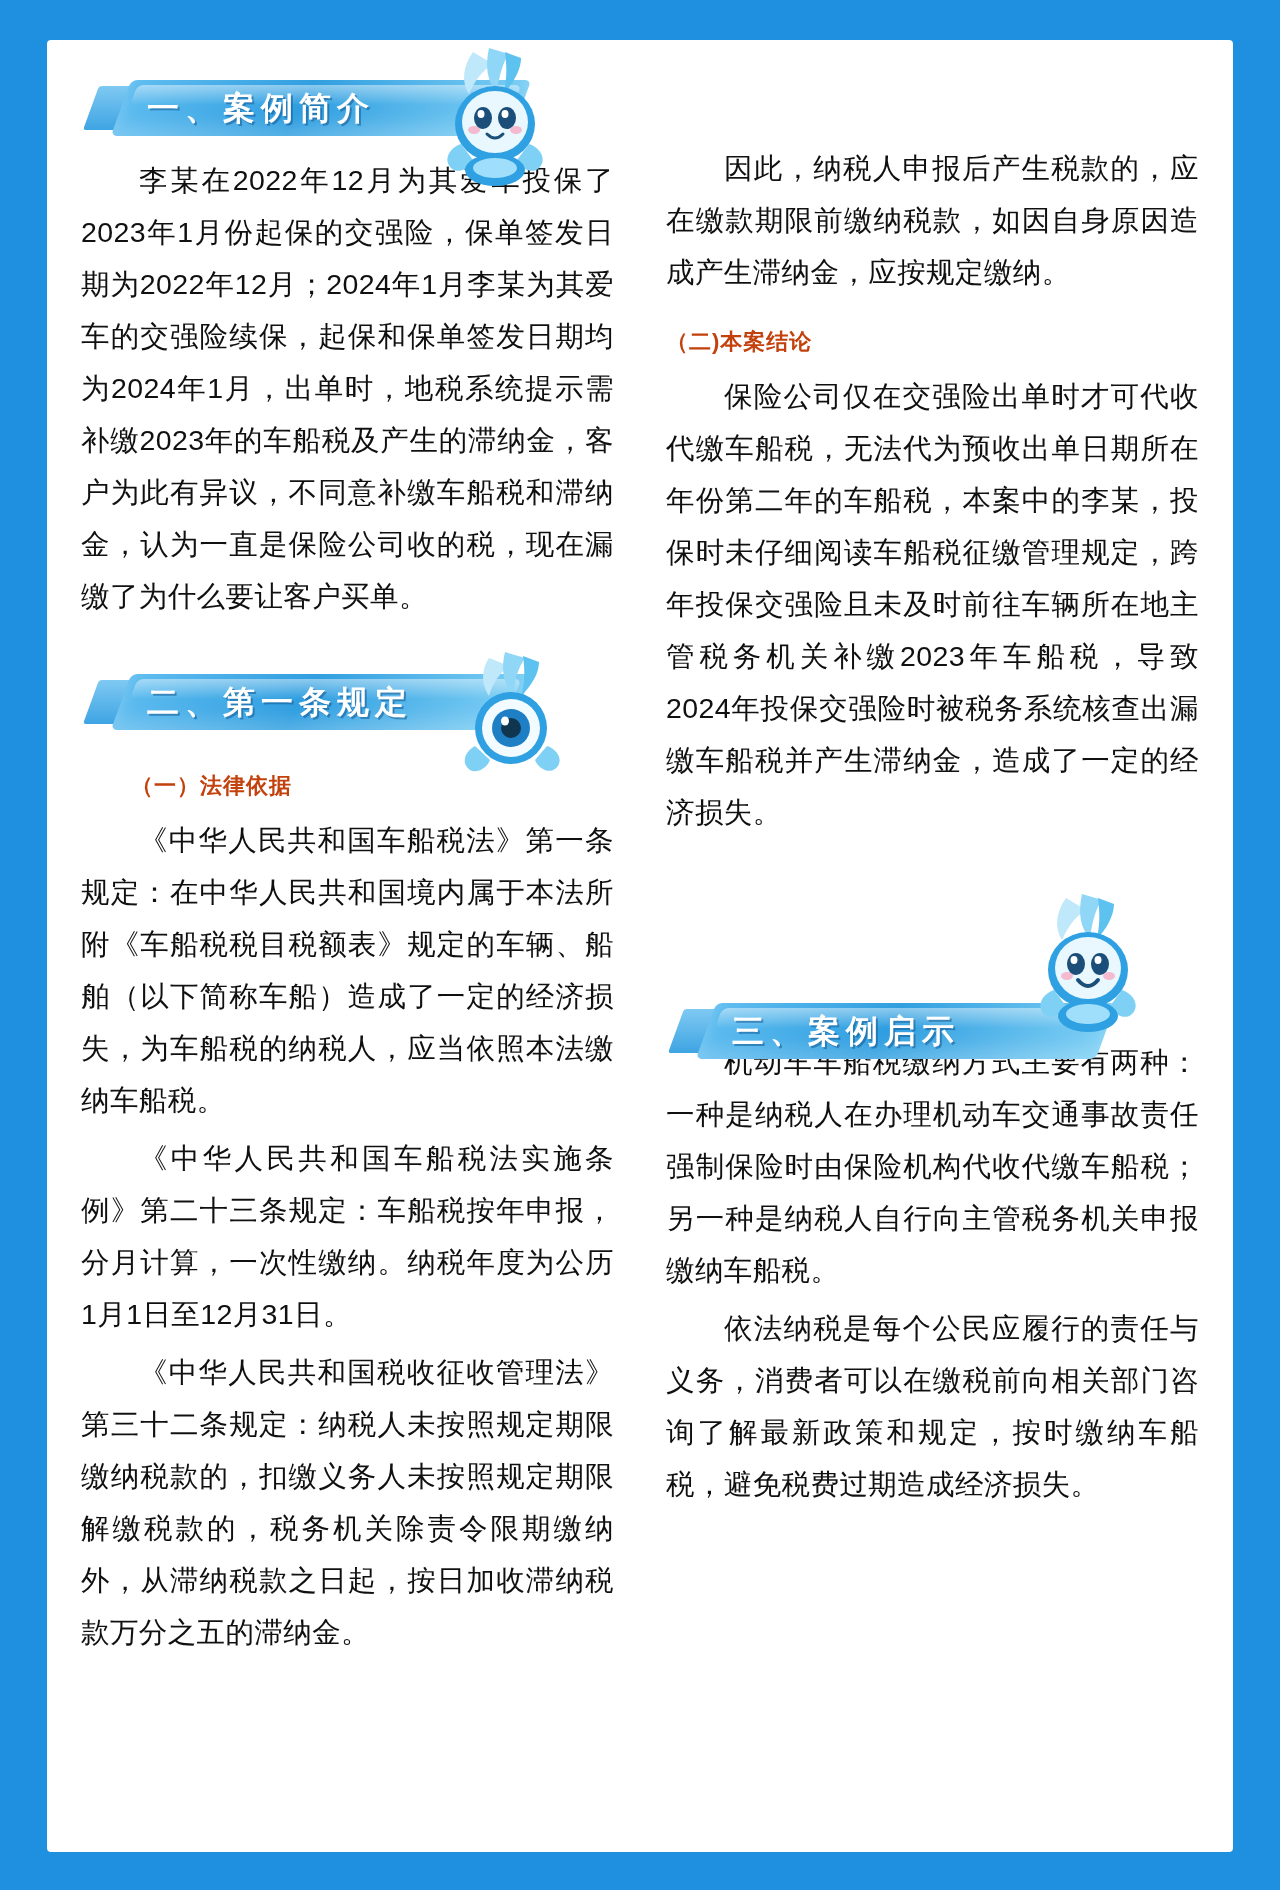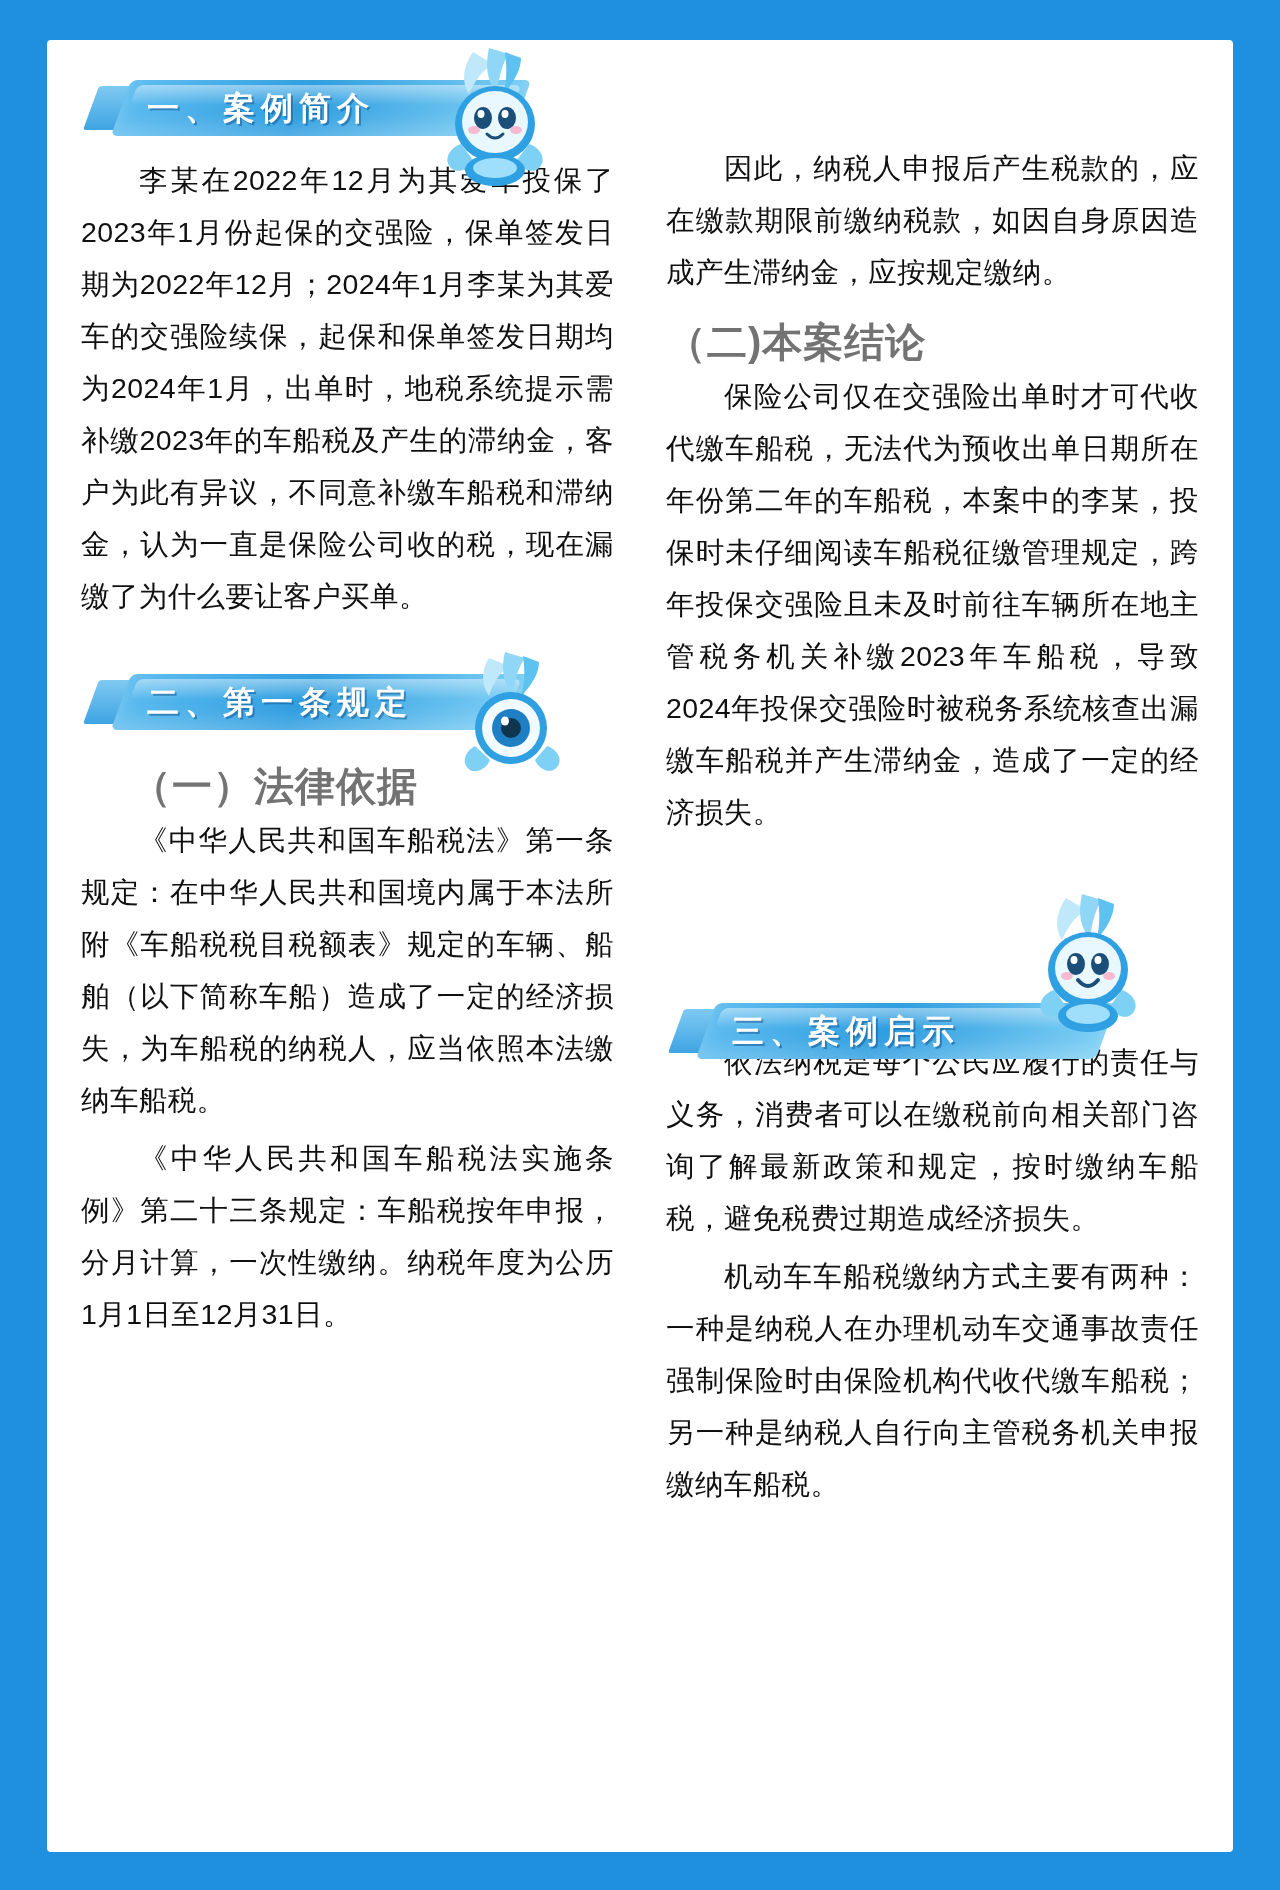--- a/index.html
+++ b/index.html
@@ -103,23 +103,23 @@
     margin: 0 0 6px 0;
     font-size: 28.5px;
     line-height: 52px;
     color: #101010;
     text-indent: 58px;
     text-align: justify;
     letter-spacing: 0.4px;
   }
   h3.subhead {
     margin: 18px 0 2px 0;
-    font-size: 40px;
+    font-size: 22px;
     line-height: 52px;
-    color: #737373;
+    color: #c2410c;
     font-weight: bold;
     text-indent: 50px;
     letter-spacing: 1px;
   }
   h3.subhead.tight { text-indent: 0; }
   .spacer-28 { height: 28px; }
   .spacer-56 { height: 56px; }
 </style>
 </head>
 <body>
@@ -183,20 +183,21 @@
               <path d="M44 104 C33 110 30 122 39 128 C46 132 56 126 59 118 Z" fill="#7fd0f5"></path>
               <path d="M116 104 C128 108 133 120 124 127 C117 132 107 126 104 118 Z" fill="#7fd0f5"></path>
             </g>
           </svg>
         </div>
       </div>
 
       <h3 class="subhead">（一）法律依据</h3>
       <p class="para">《中华人民共和国车船税法》第一条规定：在中华人民共和国境内属于本法所附《车船税税目税额表》规定的车辆、船舶（以下简称车船）造成了一定的经济损失，为车船税的纳税人，应当依照本法缴纳车船税。</p>
       <p class="para">《中华人民共和国车船税法实施条例》第二十三条规定：车船税按年申报，分月计算，一次性缴纳。纳税年度为公历1月1日至12月31日。</p>
+      <p class="para">《中华人民共和国税收征收管理法》第三十二条规定：纳税人未按照规定期限缴纳税款的，扣缴义务人未按照规定期限解缴税款的，税务机关除责令限期缴纳外，从滞纳税款之日起，按日加收滞纳税款万分之五的滞纳金。</p>
     </div>
 
     <div class="col">
       <div style="height:80px"></div>
 
       <p class="para">因此，纳税人申报后产生税款的，应在缴款期限前缴纳税款，如因自身原因造成产生滞纳金，应按规定缴纳。</p>
 
       <h3 class="subhead tight" style="text-indent:0;">（二)本案结论</h3>
       <p class="para">保险公司仅在交强险出单时才可代收代缴车船税，无法代为预收出单日期所在年份第二年的车船税，本案中的李某，投保时未仔细阅读车船税征缴管理规定，跨年投保交强险且未及时前往车辆所在地主管税务机关补缴2023年车船税，导致2024年投保交强险时被税务系统核查出漏缴车船税并产生滞纳金，造成了一定的经济损失。</p>
 
@@ -225,18 +226,18 @@
               <ellipse cx="103" cy="84" rx="6" ry="4" fill="#f6a6c0" opacity="0.75"></ellipse>
               <path d="M48 98 C36 102 30 114 38 122 C44 128 56 124 60 114 Z" fill="#7fd0f5"></path>
               <path d="M116 98 C128 102 134 114 126 122 C120 128 108 124 104 114 Z" fill="#7fd0f5"></path>
               <ellipse cx="82" cy="124" rx="30" ry="16" fill="#2fa0e2"></ellipse>
               <ellipse cx="82" cy="122" rx="22" ry="10" fill="#9fdffb"></ellipse>
             </g>
           </svg>
         </div>
       </div>
 
+      <p class="para">机动车车船税缴纳方式主要有两种：一种是纳税人在办理机动车交通事故责任强制保险时由保险机构代收代缴车船税；另一种是纳税人自行向主管税务机关申报缴纳车船税。</p>
       <p class="para">依法纳税是每个公民应履行的责任与义务，消费者可以在缴税前向相关部门咨询了解最新政策和规定，按时缴纳车船税，避免税费过期造成经济损失。</p>
-      <p class="para">机动车车船税缴纳方式主要有两种：一种是纳税人在办理机动车交通事故责任强制保险时由保险机构代收代缴车船税；另一种是纳税人自行向主管税务机关申报缴纳车船税。</p>
     </div>
 
   </div>
 </div>
 
 </body></html>

